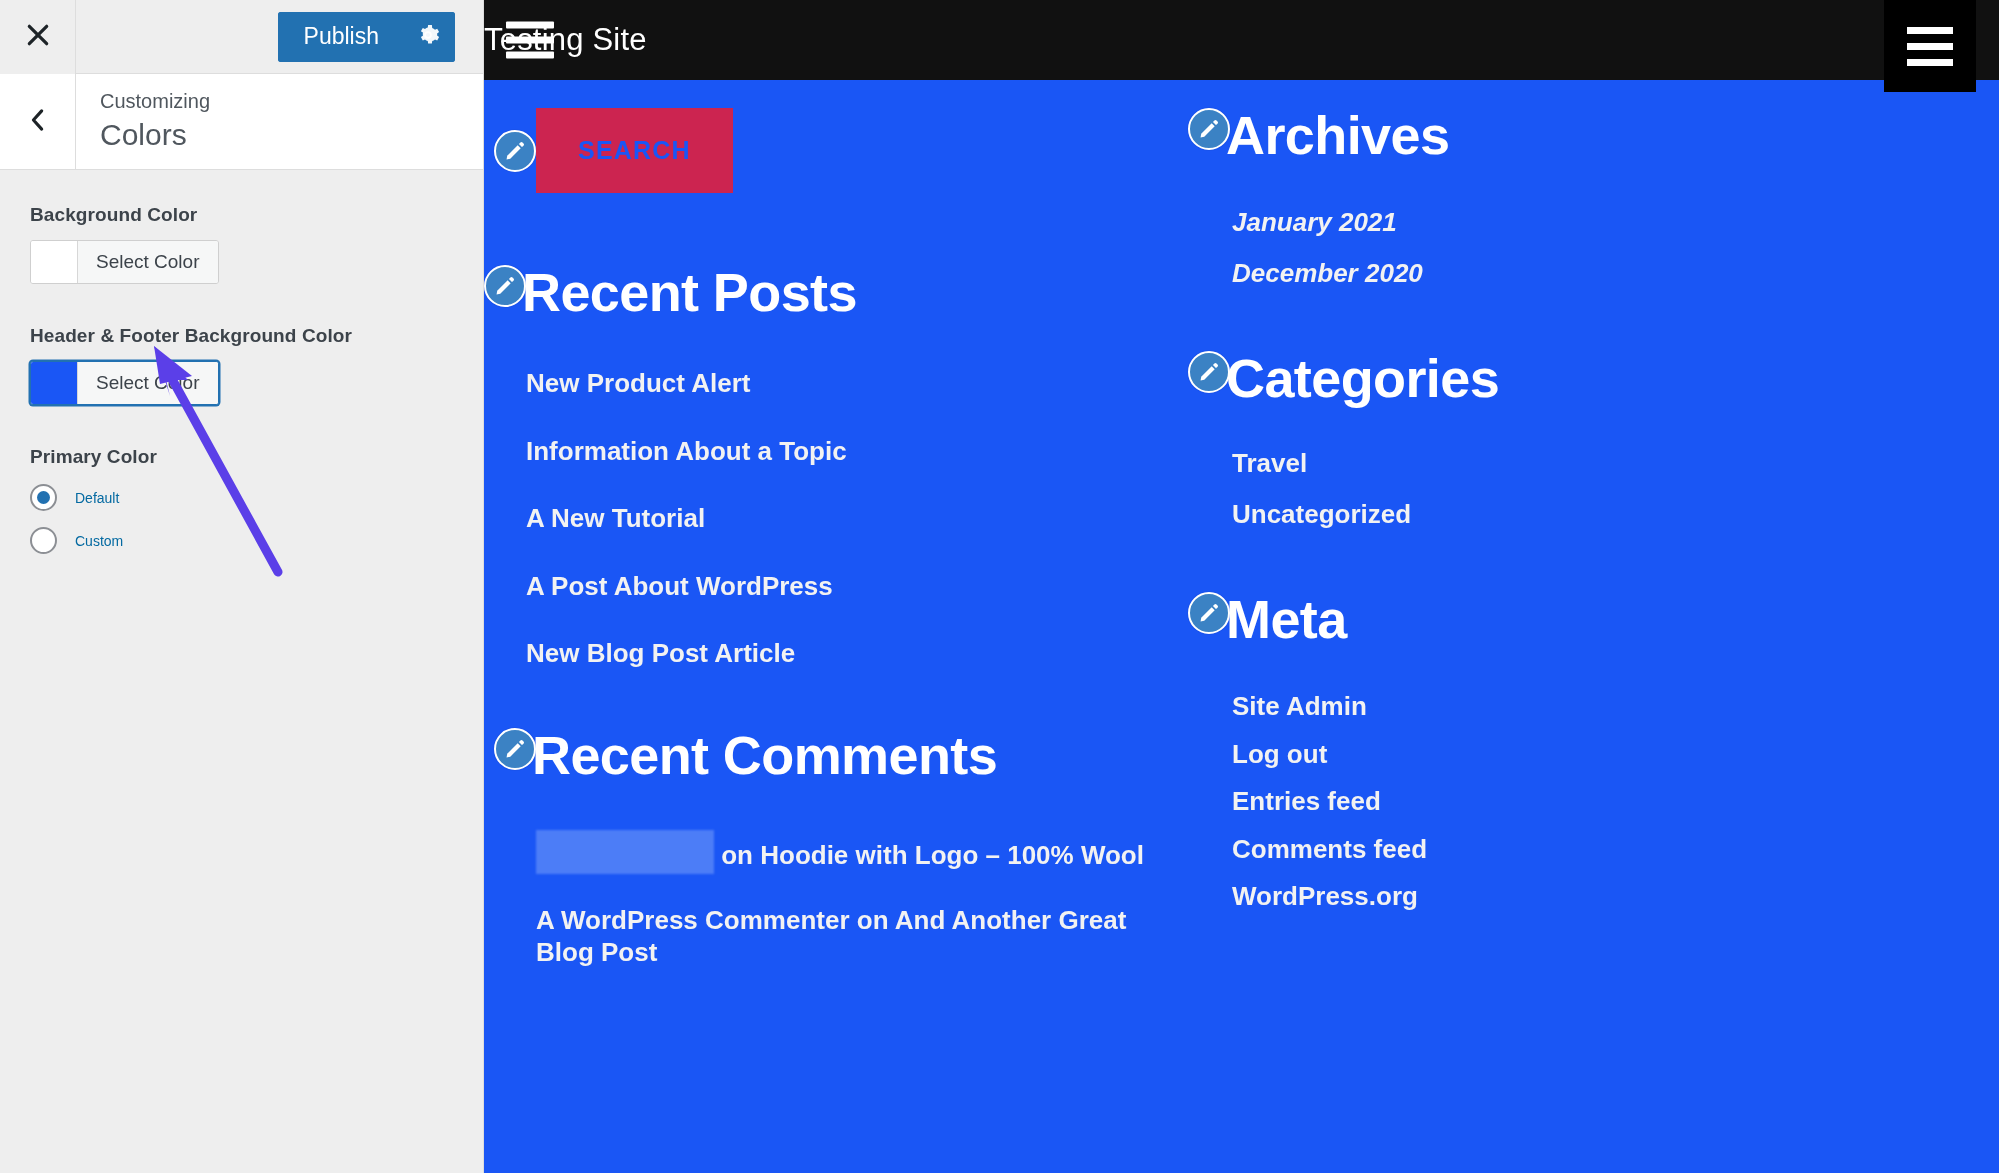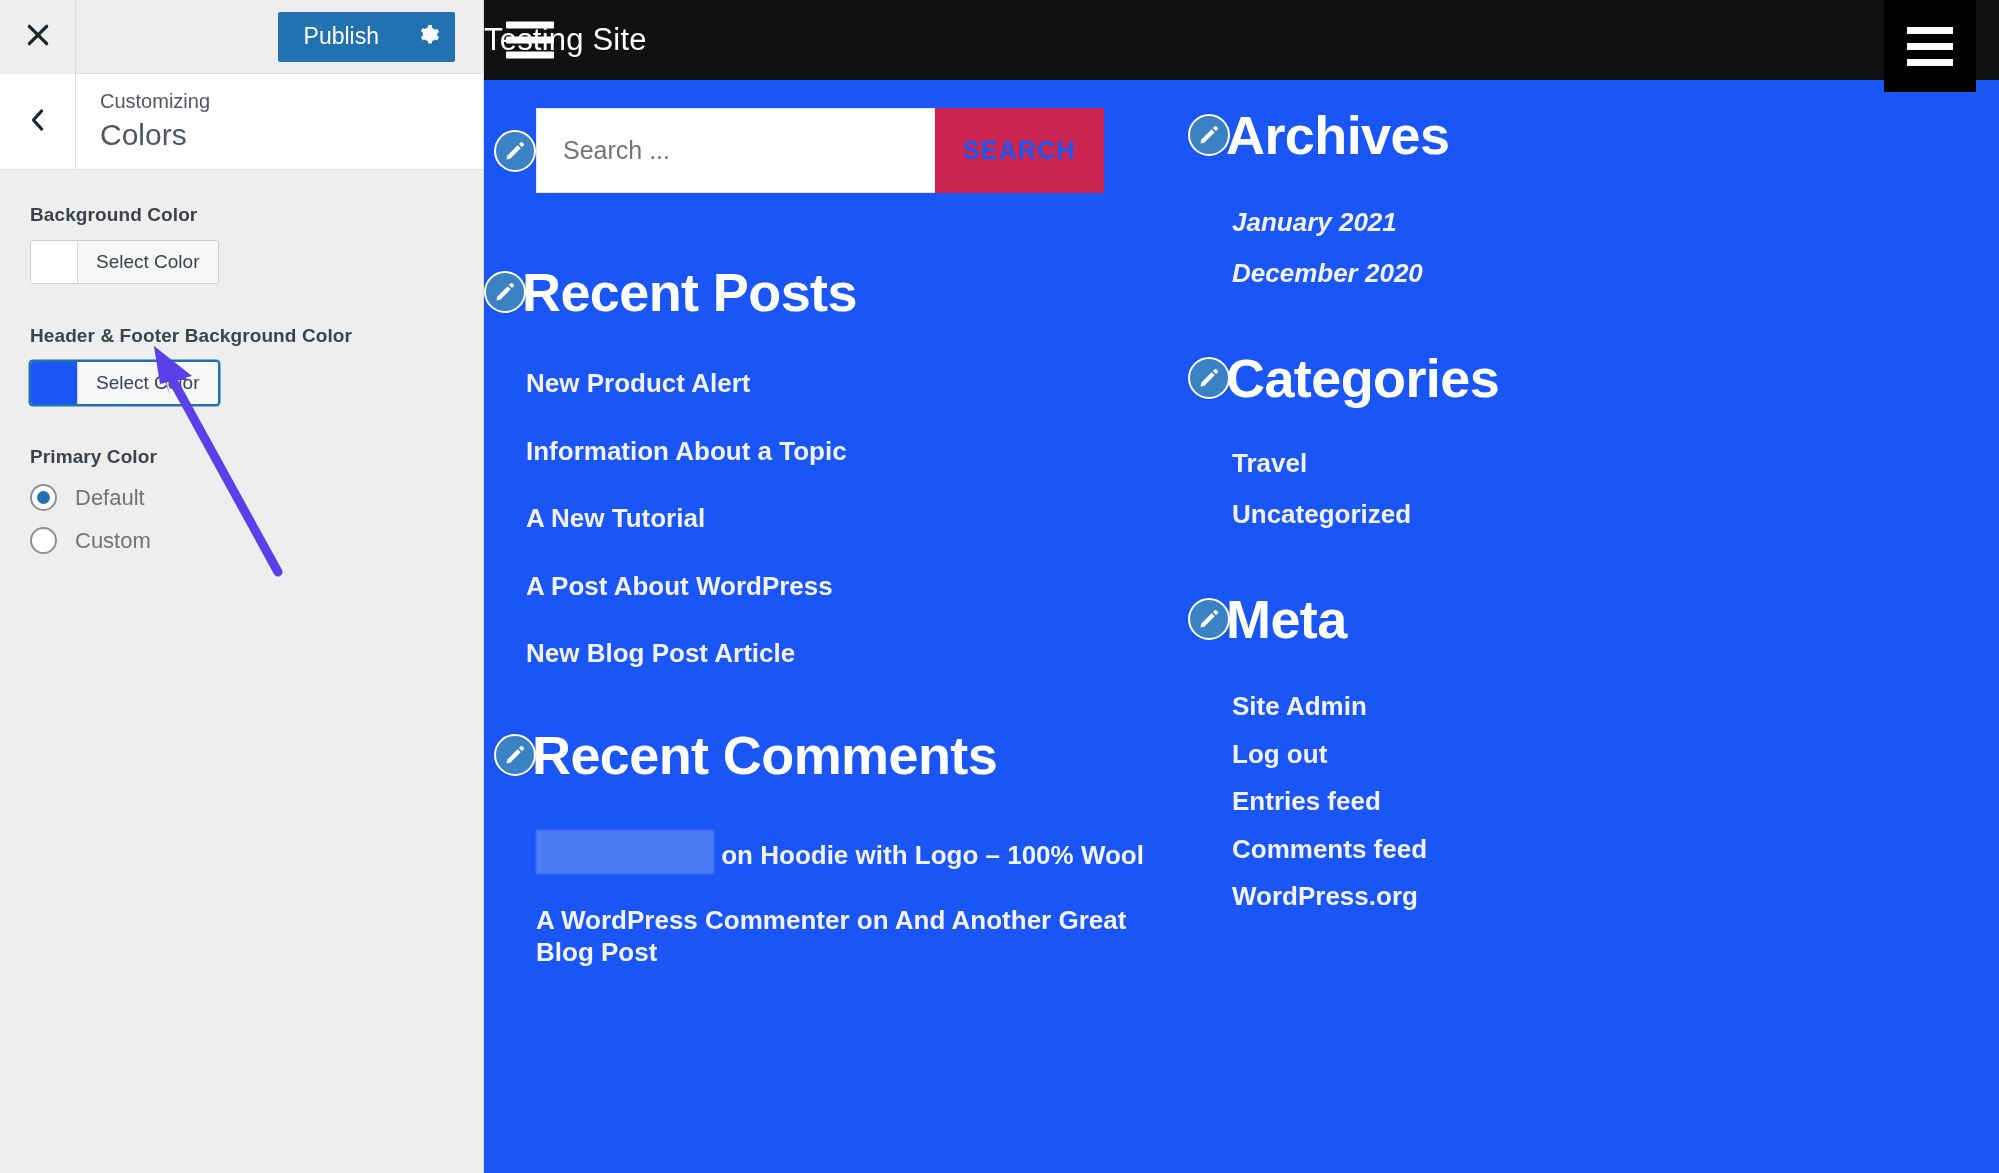--- a/index.html
+++ b/index.html
@@ -126,21 +126,21 @@
     border: 2px solid #8c8f94; background: #ffffff;
     display: flex; align-items: center; justify-content: center;
     flex: none;
   }
   .radio .dot {
     width: 13px; height: 13px; border-radius: 50%;
     background: #2271b1;
   }
   .radio-label {
     margin-left: 18px;
-    font-size: 22px; color: #737373;
+    font-size: 14px; color: #0369a1;
   }
 
   
   .arrow-anno {
     position: absolute;
     left: 130px; top: 340px;
     width: 210px; height: 260px;
     pointer-events: none;
   }
 
@@ -193,21 +193,21 @@
   .edit-pin {
     width: 42px; height: 42px; border-radius: 50%;
     background: #3b82c4; border: 2.5px solid #ffffff;
     display: inline-flex; align-items: center; justify-content: center;
     flex: none; cursor: pointer;
     box-shadow: 0 0 0 1px rgba(0,0,0,.04);
   }
   .edit-pin svg { width: 22px; height: 22px; }
 
   .widget-title {
-    display: flex; align-items: center;
+    display: flex; align-items: flex-start;
     color: #ffffff;
     font-size: 54px; font-weight: bold;
     letter-spacing: -.6px;
     line-height: 1;
   }
   .widget-title .wt-text { margin-left: -4px; }
 
   .wlist { list-style: none; }
   .wlist li {
     color: #f2f2f2;
@@ -355,21 +355,20 @@
 
       <div class="pv-col-left">
 
         <div class="search-row" style="padding-left:10px;">
           <span class="edit-pin">
             <svg viewBox="0 0 24 24" aria-hidden="true">
               <path fill="#ffffff" d="M3.5 17.2 L14.9 5.8 l3.3 3.3 L6.8 20.5 L2.8 21.2 Z"></path>
               <path fill="#ffffff" d="M16.3 4.4 L17.9 2.8 a1.6 1.6 0 0 1 2.3 0 l1.1 1.1 a1.6 1.6 0 0 1 0 2.3 L19.6 7.7 Z"></path>
             </svg>
           </span>
-          <input class="search-input" type="text" placeholder="Search ..." style="">
           <button class="search-btn">SEARCH</button>
         </div>
 
         <div style="margin-top:72px; ">
           <div class="widget-title">
             <span class="edit-pin">
               <svg viewBox="0 0 24 24" aria-hidden="true">
                 <path fill="#ffffff" d="M3.5 17.2 L14.9 5.8 l3.3 3.3 L6.8 20.5 L2.8 21.2 Z"></path>
                 <path fill="#ffffff" d="M16.3 4.4 L17.9 2.8 a1.6 1.6 0 0 1 2.3 0 l1.1 1.1 a1.6 1.6 0 0 1 0 2.3 L19.6 7.7 Z"></path>
               </svg>

